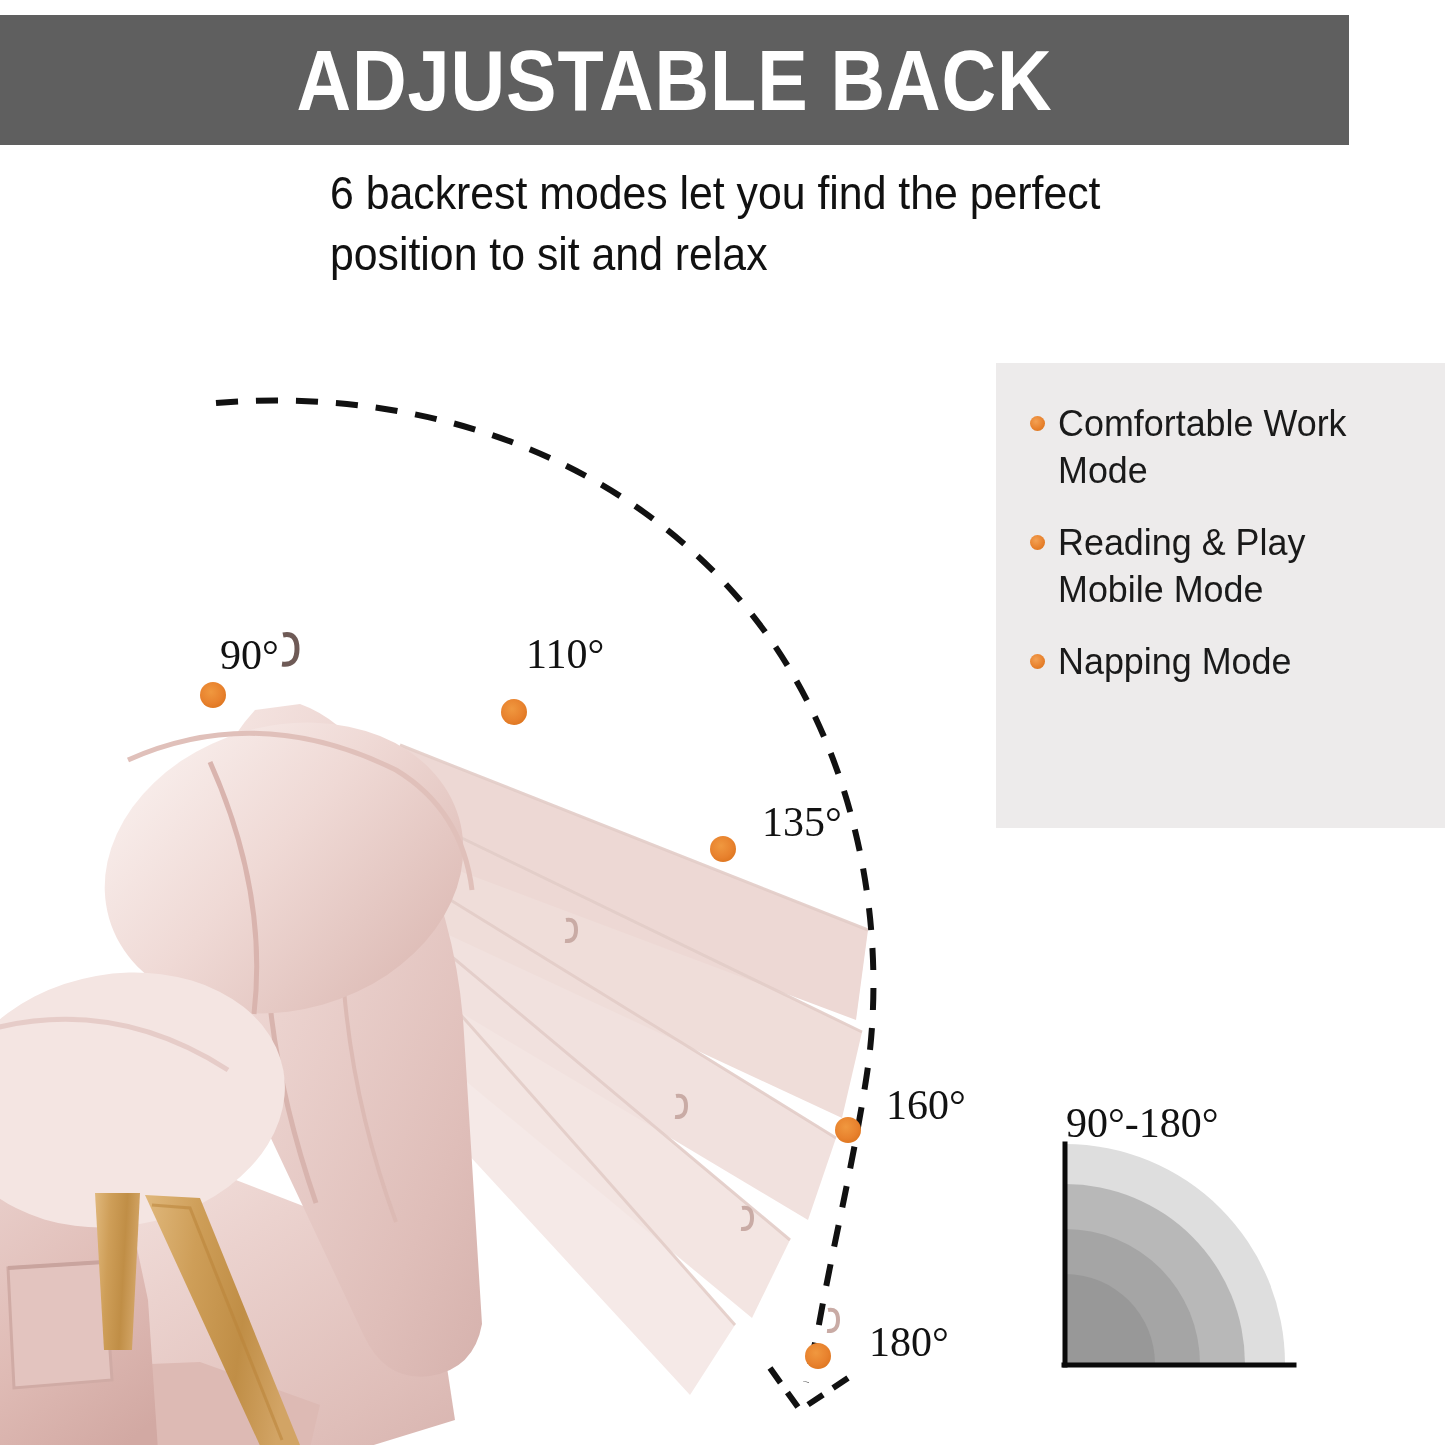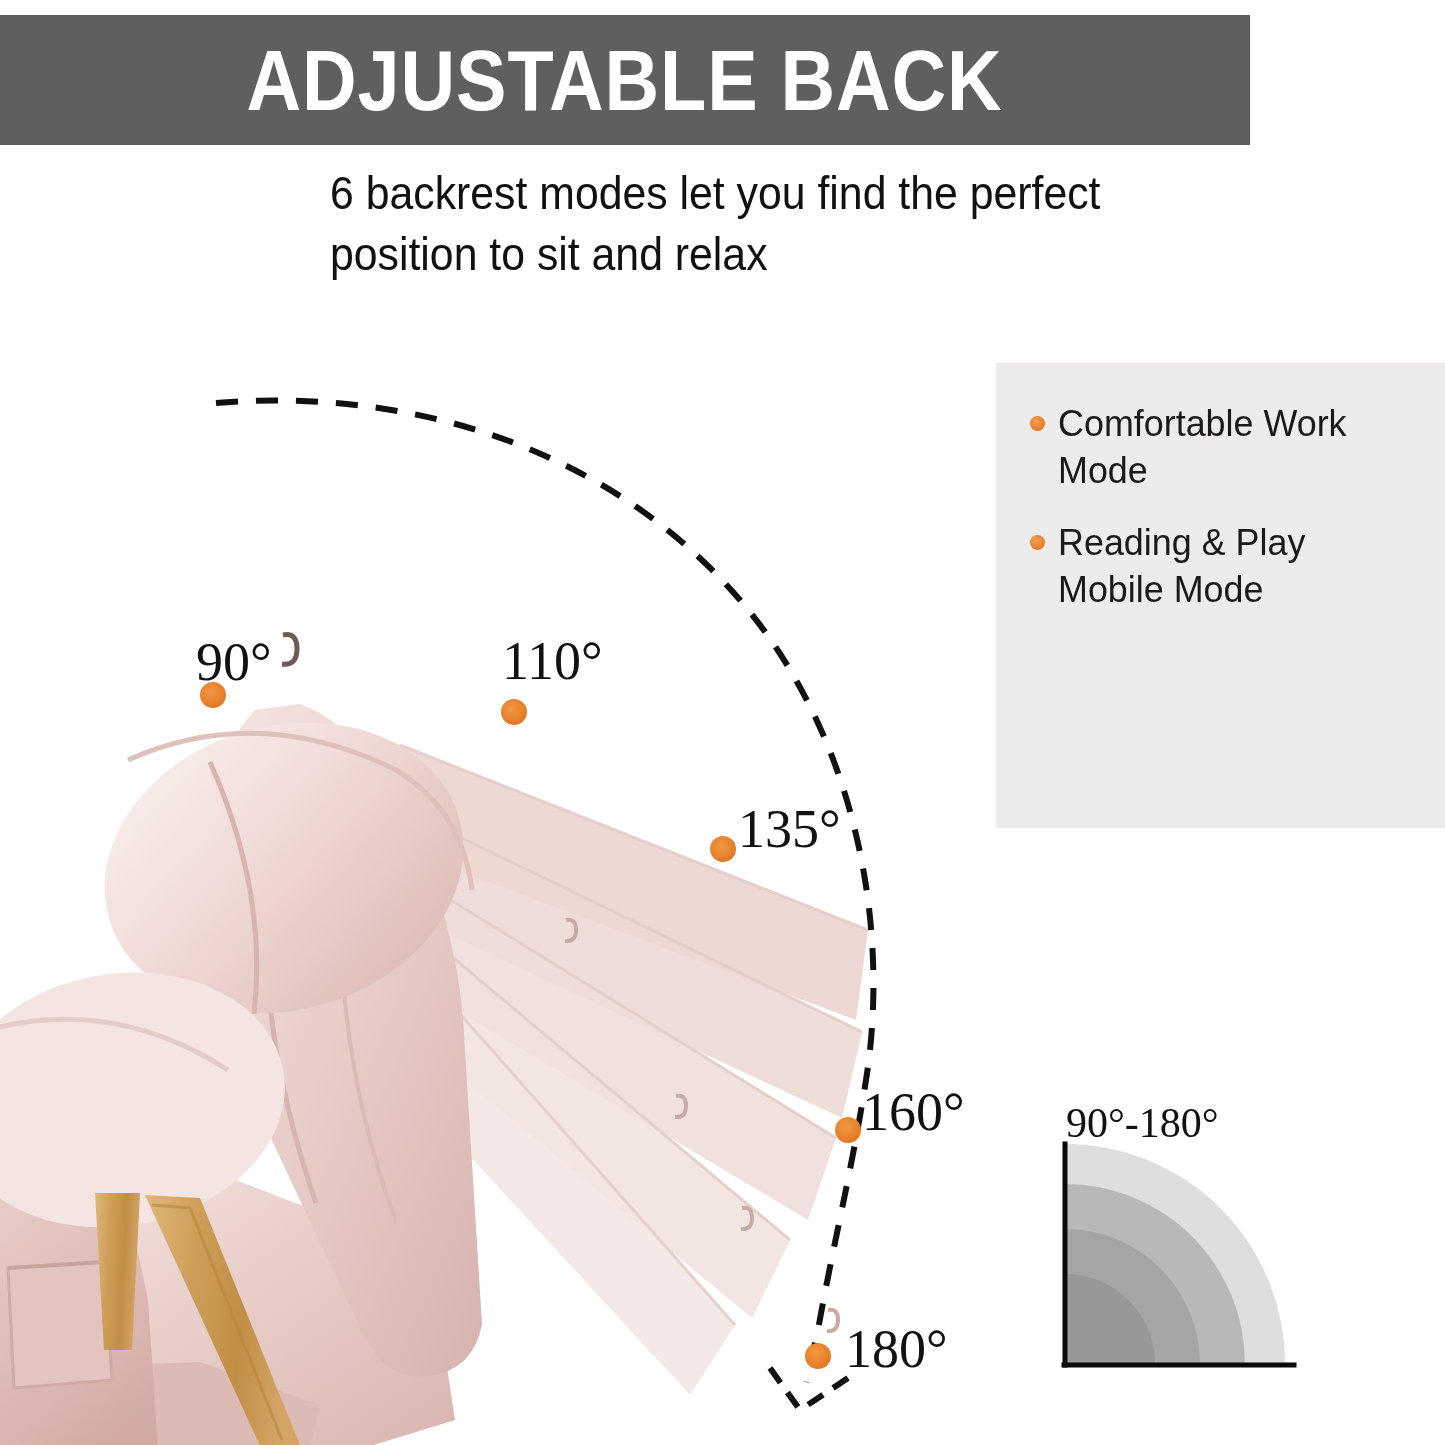--- a/index.html
+++ b/index.html
@@ -13,21 +13,21 @@
     position: relative;
     overflow: hidden;
     font-family: "Liberation Sans", sans-serif;
   }
 
   
   #header-band {
     position: absolute;
     left: 0;
     top: 15px;
-    width: 1250px;
+    width: 1349px;
     height: 130px;
     background: #5F5F5F;
     display: flex;
     align-items: center;
     justify-content: center;
   }
   #header-title {
     color: #ffffff;
     font-family: "Liberation Sans Narrow", "Liberation Sans", sans-serif;
     font-size: 86px;
@@ -64,24 +64,25 @@
     position: absolute;
     left: 0;
     top: 0;
   }
 
   
   .angle-label {
     position: absolute;
     color: #121212;
     font-family: "Liberation Serif", serif;
-    font-size: 54px;
+    font-size: 42px;
     font-weight: 400;
     white-space: nowrap;
     letter-spacing: 0px;
+    margin-left: 24px;
   }
   #angle-90  { left: 196px;  top: 341px; }
   #angle-110 { left: 502px;  top: 340px; }
   #angle-135 { left: 738px;  top: 508px; }
   #angle-160 { left: 862px;  top: 791px; }
   #angle-180 { left: 845px;  top: 1028px; }
 
   .angle-dot {
     position: absolute;
     width: 26px;
@@ -288,20 +289,24 @@
 <div id="mode-panel">
   <ul id="mode-list">
     <li class="mode-item">
       <span class="mode-bullet"></span>
       <span class="mode-text">Comfortable Work Mode</span>
     </li>
     <li class="mode-item">
       <span class="mode-bullet"></span>
       <span class="mode-text">Reading &amp; Play Mobile Mode</span>
     </li>
+    <li class="mode-item">
+      <span class="mode-bullet"></span>
+      <span class="mode-text">Napping Mode</span>
+    </li>
   </ul>
 </div>
 
 <div id="range-diagram">
   <div id="range-label">90°-180°</div>
   <svg id="range-svg" width="300" height="240" viewBox="0 0 300 240">
 
     <g>
       <path d="M15 228 L15 8 A 220 220 0 0 1 235 228 Z" fill="#DEDEDE"></path>
       <path d="M15 228 L15 48 A 180 180 0 0 1 195 228 Z" fill="#B8B8B8"></path>

